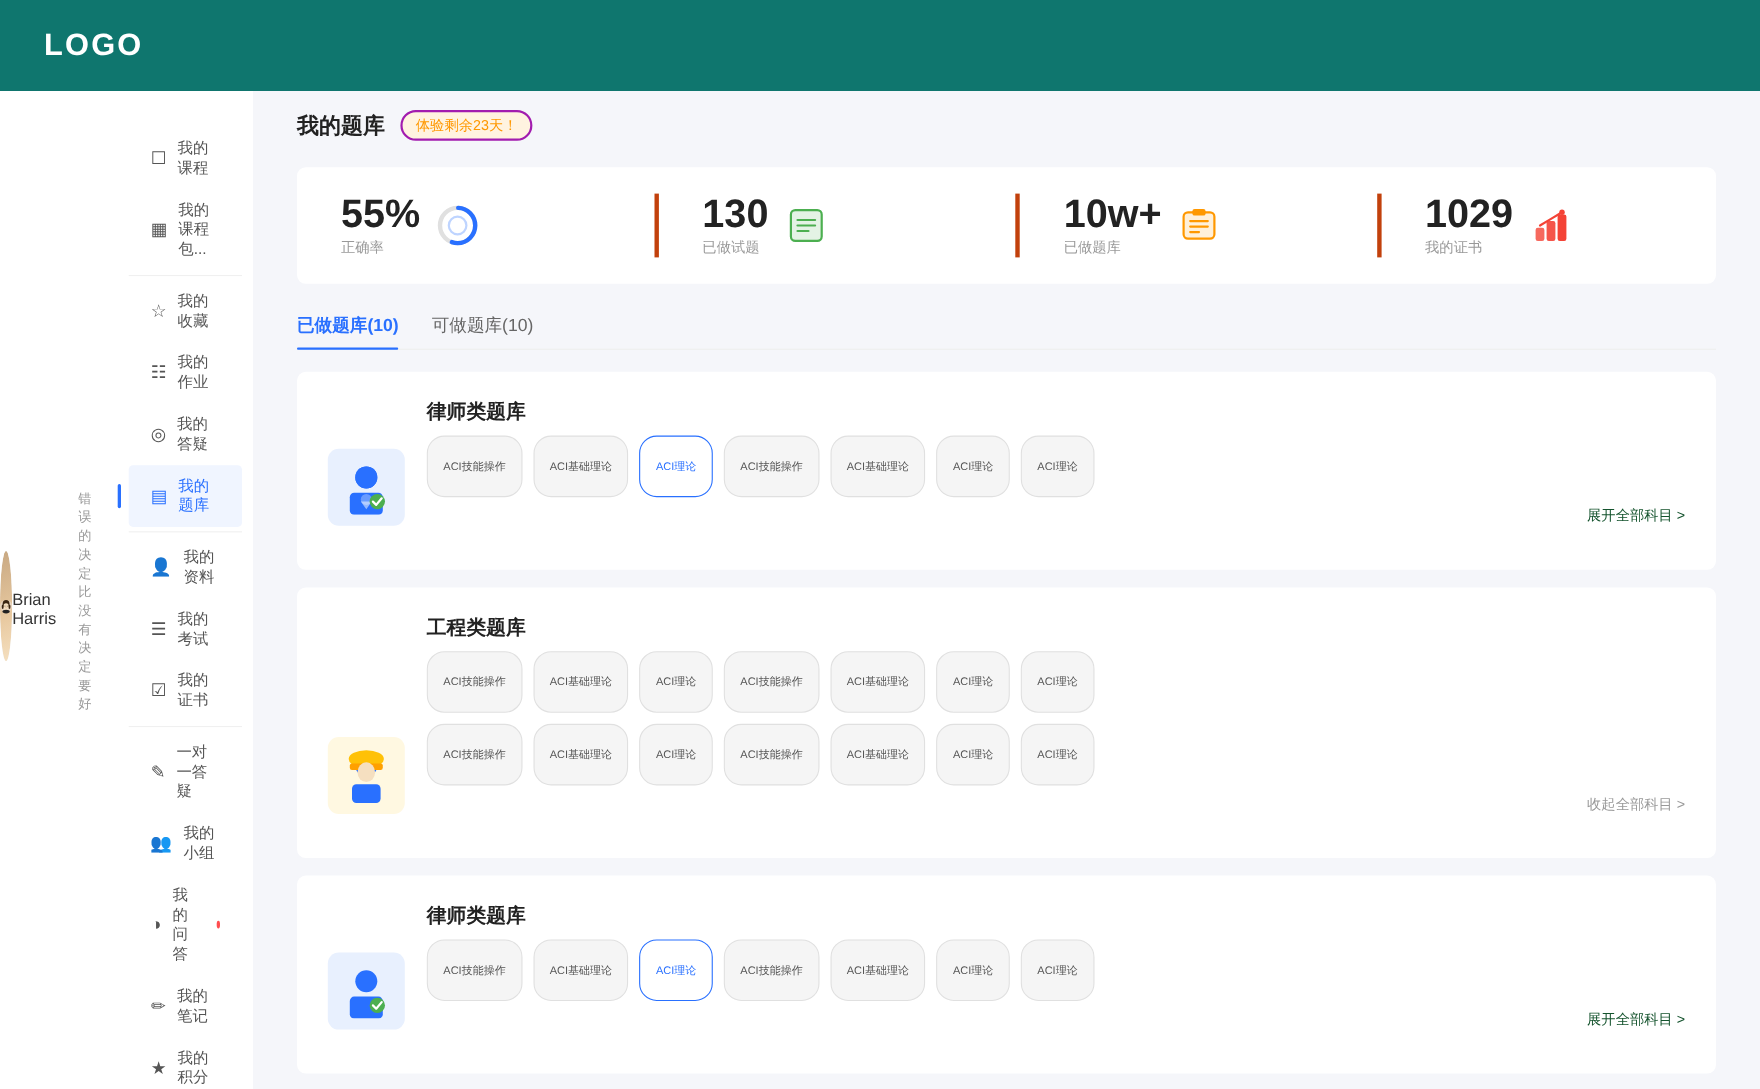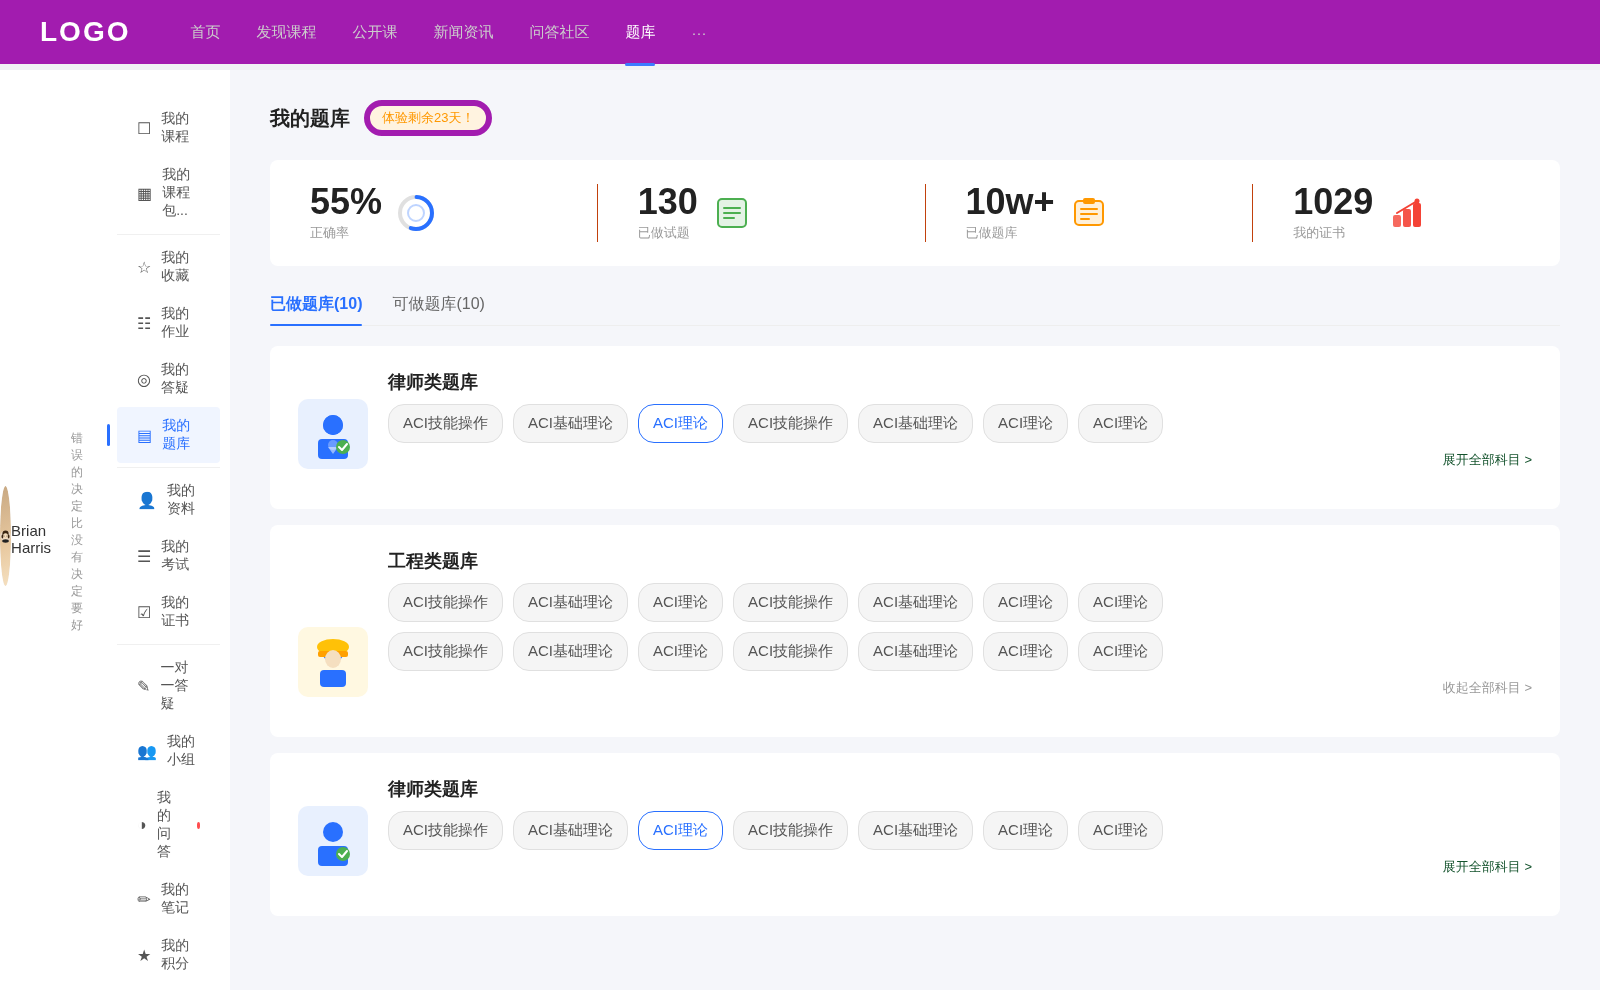--- a/index.html
+++ b/index.html
@@ -1,21 +1,21 @@
 <!DOCTYPE html>
 <html><head>
   <meta charset="utf-8">
   <style>
     * { margin: 0; padding: 0; box-sizing: border-box; }
     body { font-family: 'PingFang SC', 'Microsoft YaHei', sans-serif; background: #f0f2f5; width: 1600px; min-height: 990px; overflow-x: hidden; }
 
     
     .navbar {
-      background: #a21caf;
-      height: 64px;
+      background: #0f766e;
+      height: 82px;
       display: flex;
       align-items: center;
       padding: 0 40px;
       position: fixed;
       top: 0; left: 0; right: 0;
       z-index: 100;
     }
     .navbar-logo {
       color: #fff;
       font-size: 28px;
@@ -190,41 +190,41 @@
       margin-bottom: 24px;
     }
     .page-title {
       font-size: 20px;
       font-weight: 600;
       color: #222;
     }
     .trial-badge {
       background: #fff3e0;
       color: #ff9800;
-      border: 6px solid #a21caf;
+      border: 2px solid #a21caf;
       border-radius: 20px;
       padding: 3px 12px;
       font-size: 13px;
     }
 
     
     .stats-row {
       display: flex;
       background: #fff;
       border-radius: 8px;
       padding: 24px 40px;
       margin-bottom: 28px;
       gap: 0;
     }
     .stat-item {
       flex: 1;
       display: flex;
       align-items: center;
       gap: 14px;
-      border-right: 1px solid #c2410c;
+      border-right: 4px solid #c2410c;
       padding-right: 60px;
     }
     .stat-item:last-child { border-right: none; padding-right: 0; }
     .stat-item:not(:first-child) { padding-left: 40px; }
     .stat-text { }
     .stat-number {
       font-size: 36px;
       font-weight: 700;
       color: #222;
       line-height: 1;
@@ -296,22 +296,22 @@
     .bank-tags {
       display: flex;
       flex-wrap: wrap;
       gap: 10px;
       align-items: center;
     }
     .bank-tag {
       background: #f5f5f5;
       border: 1px solid #e0e0e0;
       border-radius: 16px;
-      padding: 9px 14px;
-      font-size: 15px;
+      padding: 20px 14px;
+      font-size: 10px;
       color: #555;
       cursor: pointer;
     }
     .bank-tag.selected {
       background: #fff;
       border: 1.5px solid #2970ff;
       color: #2970ff;
     }
     .bank-footer {
       display: flex;
@@ -330,29 +330,20 @@
     }
 
     
     .pie-svg { width: 40px; height: 40px; }
   </style>
 </head>
 <body>
 
 <nav class="navbar">
   <div class="navbar-logo">LOGO</div>
-  <div class="navbar-nav">
-    <span class="navbar-nav-item">首页</span>
-    <span class="navbar-nav-item">发现课程</span>
-    <span class="navbar-nav-item">公开课</span>
-    <span class="navbar-nav-item">新闻资讯</span>
-    <span class="navbar-nav-item">问答社区</span>
-    <span class="navbar-nav-item active">题库</span>
-    <span class="navbar-nav-item">···</span>
-  </div>
 </nav>
 
 <div class="layout">
 
   <aside class="sidebar">
     <div class="sidebar-avatar">
       <div class="sidebar-avatar-inner">
         <svg width="100" height="100" viewBox="0 0 100 100">
           <circle cx="50" cy="50" r="50" fill="#e8d5c0"></circle>
 

